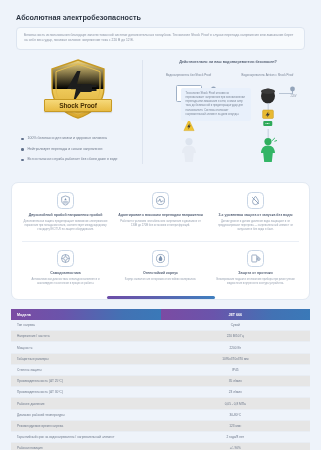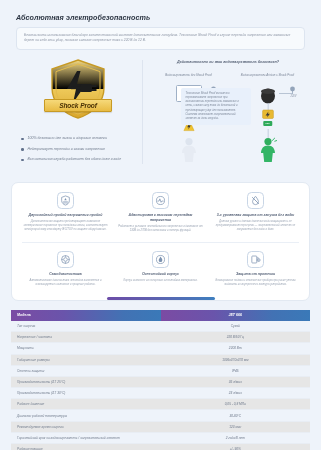--- a/index.html
+++ b/index.html
@@ -2,21 +2,21 @@
 <html lang="ru"><head>
 <meta charset="utf-8">
 <style>
   * { box-sizing: border-box; margin: 0; padding: 0; }
   html, body {
     width: 321px; height: 450px;
     background: #eef3fa;
     font-family: "Liberation Sans", sans-serif;
     overflow: hidden;
   }
-  .page { position: relative; width: 321px; height: 450px; background: #eef3fa; font-style: italic; }
+  .page { position: relative; width: 321px; height: 450px; background: #eef3fa; }
 
   
   .sec-head { padding: 13px 16px 0 16px; }
   .title {
     font-size: 7.2px; font-weight: bold; color: #2b3442;
     letter-spacing: .05px; line-height: 9px;
   }
   .intro {
     margin-top: 5px;
     border: .5px solid #dde5f0;

